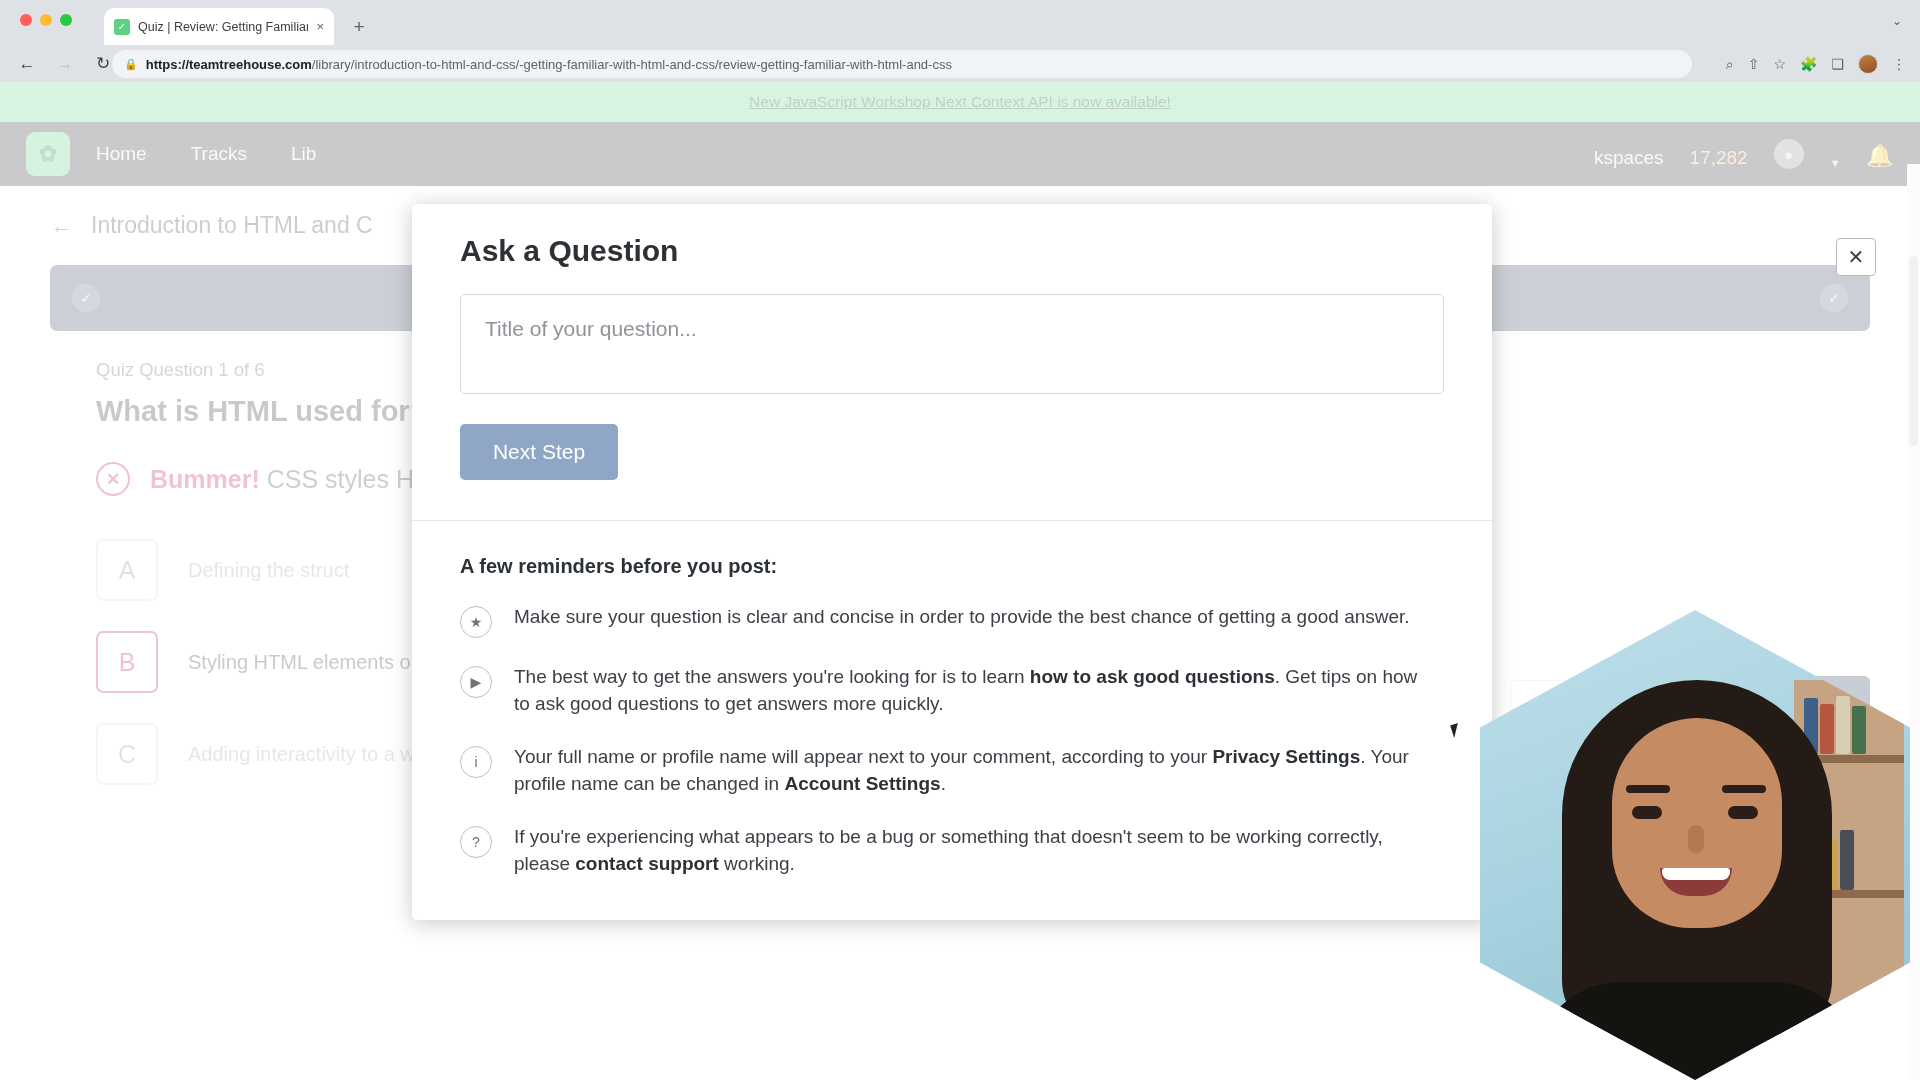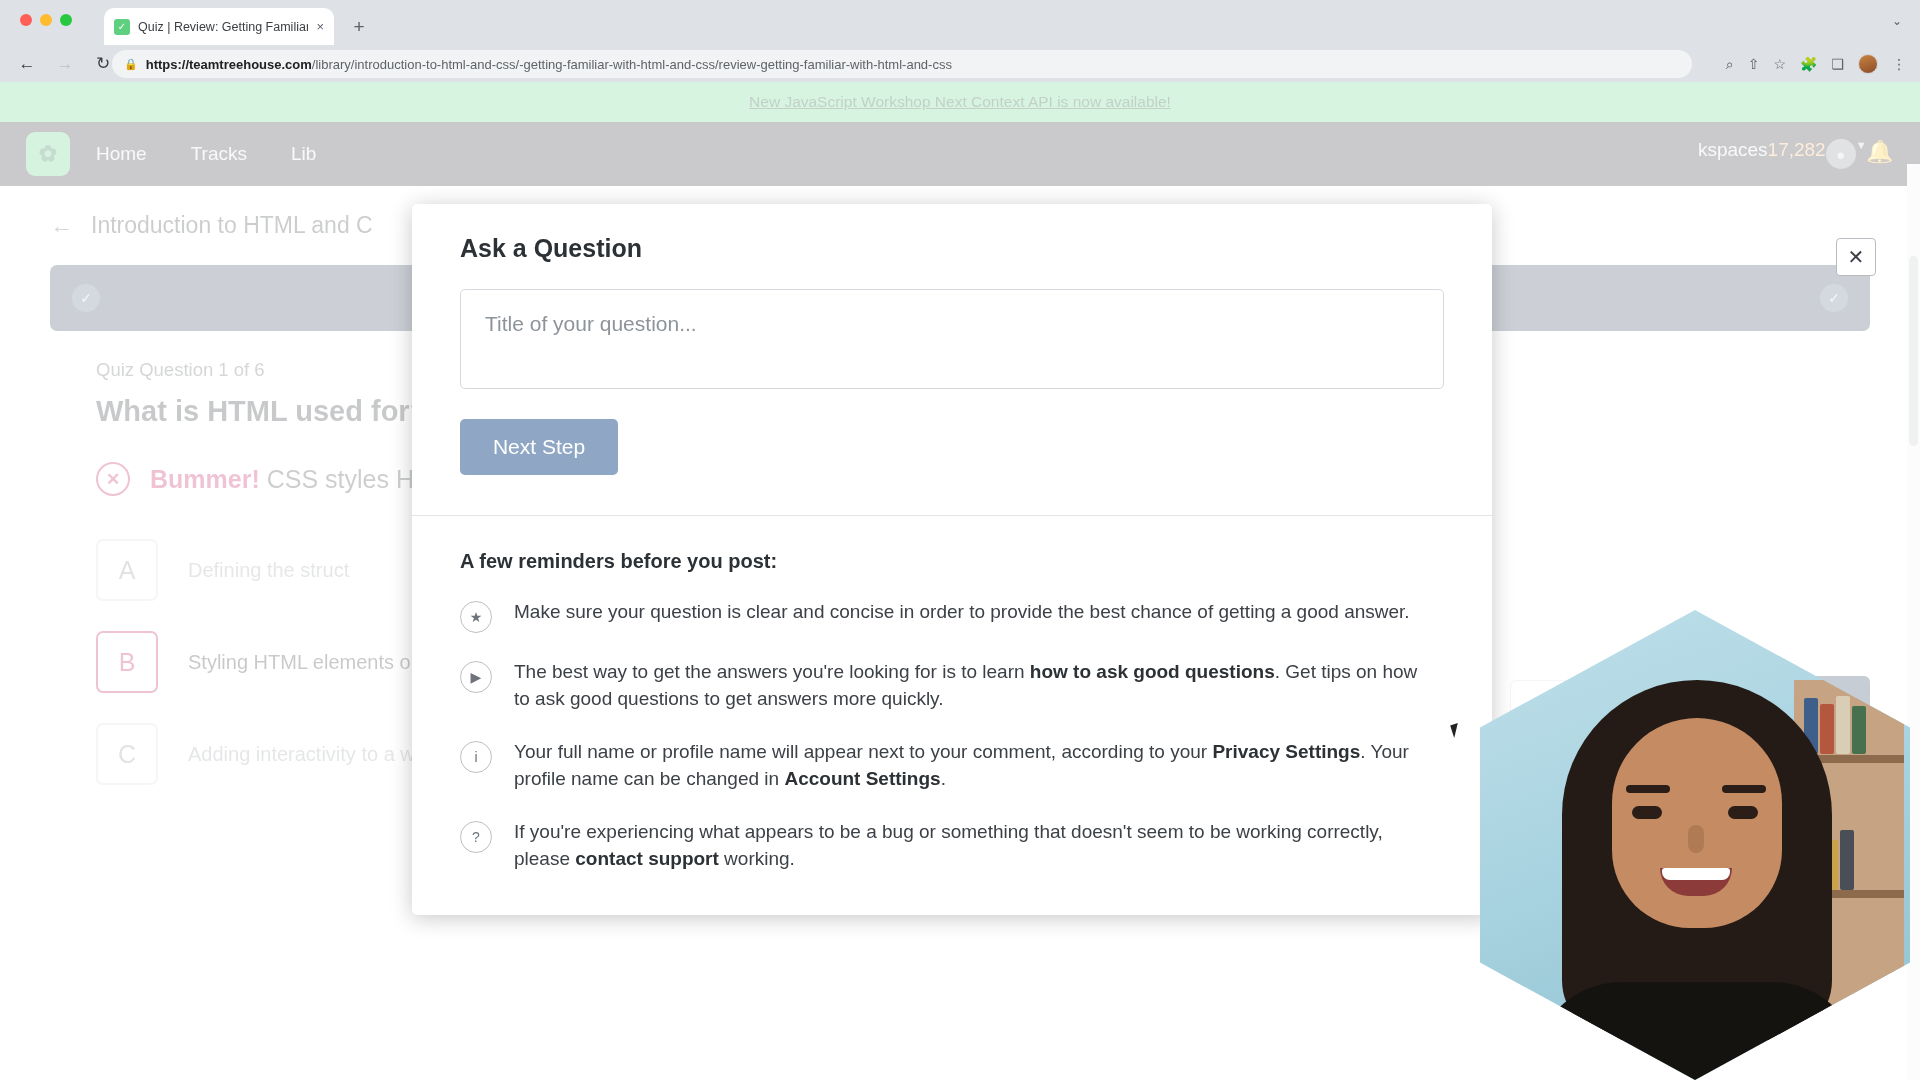--- a/index.html
+++ b/index.html
@@ -81,21 +81,21 @@
 
   .sitebar {
     height:64px; background:#32353b; display:flex; align-items:center; padding:0 26px; gap:0;
   }
   .logo {
     width:44px;height:44px;border-radius:9px;background:#5fcf80;
     display:flex;align-items:center;justify-content:center;margin-right:26px;flex:none;
     color:#1f7a42;font-size:22px;font-weight:700;
   }
   .navlink { color:#e6e7e8; font-size:19px; margin-right:44px; white-space:nowrap; }
-  .nav-right { margin-left:auto; display:flex; align-items:flex-start; }
+  .nav-right { margin-left:auto; display:flex; align-items:flex-end; gap:26px; }
   .points { color:#fdba74; font-size:19px; }
   .avatar-circle {
     width:30px;height:30px;border-radius:50%;background:#8c9096;
     display:flex;align-items:center;justify-content:center;color:#d9dbdd;font-size:15px;
   }
   .caret-down { color:#c9ccd0; font-size:11px; }
   .bell { color:#d8dadd; font-size:22px; }
 
   .course-head { display:flex; align-items:center; padding:26px 50px 20px 50px; gap:18px; }
   .back-arrow { font-size:23px; color:#5b6066; }
@@ -144,21 +144,21 @@
 
   
   .overlay { position:absolute; inset:0; background:rgba(255,255,255,0.74); }
   .modal {
     position:absolute; left:412px; top:122px; width:1080px;
     background:#fff; border-radius:5px;
     box-shadow:0 3px 22px rgba(0,0,0,.22);
     overflow:hidden;
   }
   .modal-top { padding:30px 48px 40px 48px; }
-  .modal-title { font-size:25px; font-weight:700; color:#2c3136; }
+  .modal-title { font-size:30px; font-weight:700; color:#2c3136; }
   .modal-close {
     position:absolute; right:44px; top:156px; width:40px; height:38px;
     border:1.5px solid #b9bdc2; border-radius:4px; background:#fff;
     display:flex; align-items:center; justify-content:center;
     font-size:20px; color:#3a3f45;
   }
   .title-input {
     margin-top:26px; width:100%; height:100px;
     border:1px solid #d5d8dc; border-radius:5px;
     padding:22px 24px; font-size:21px; color:#8d9399;

